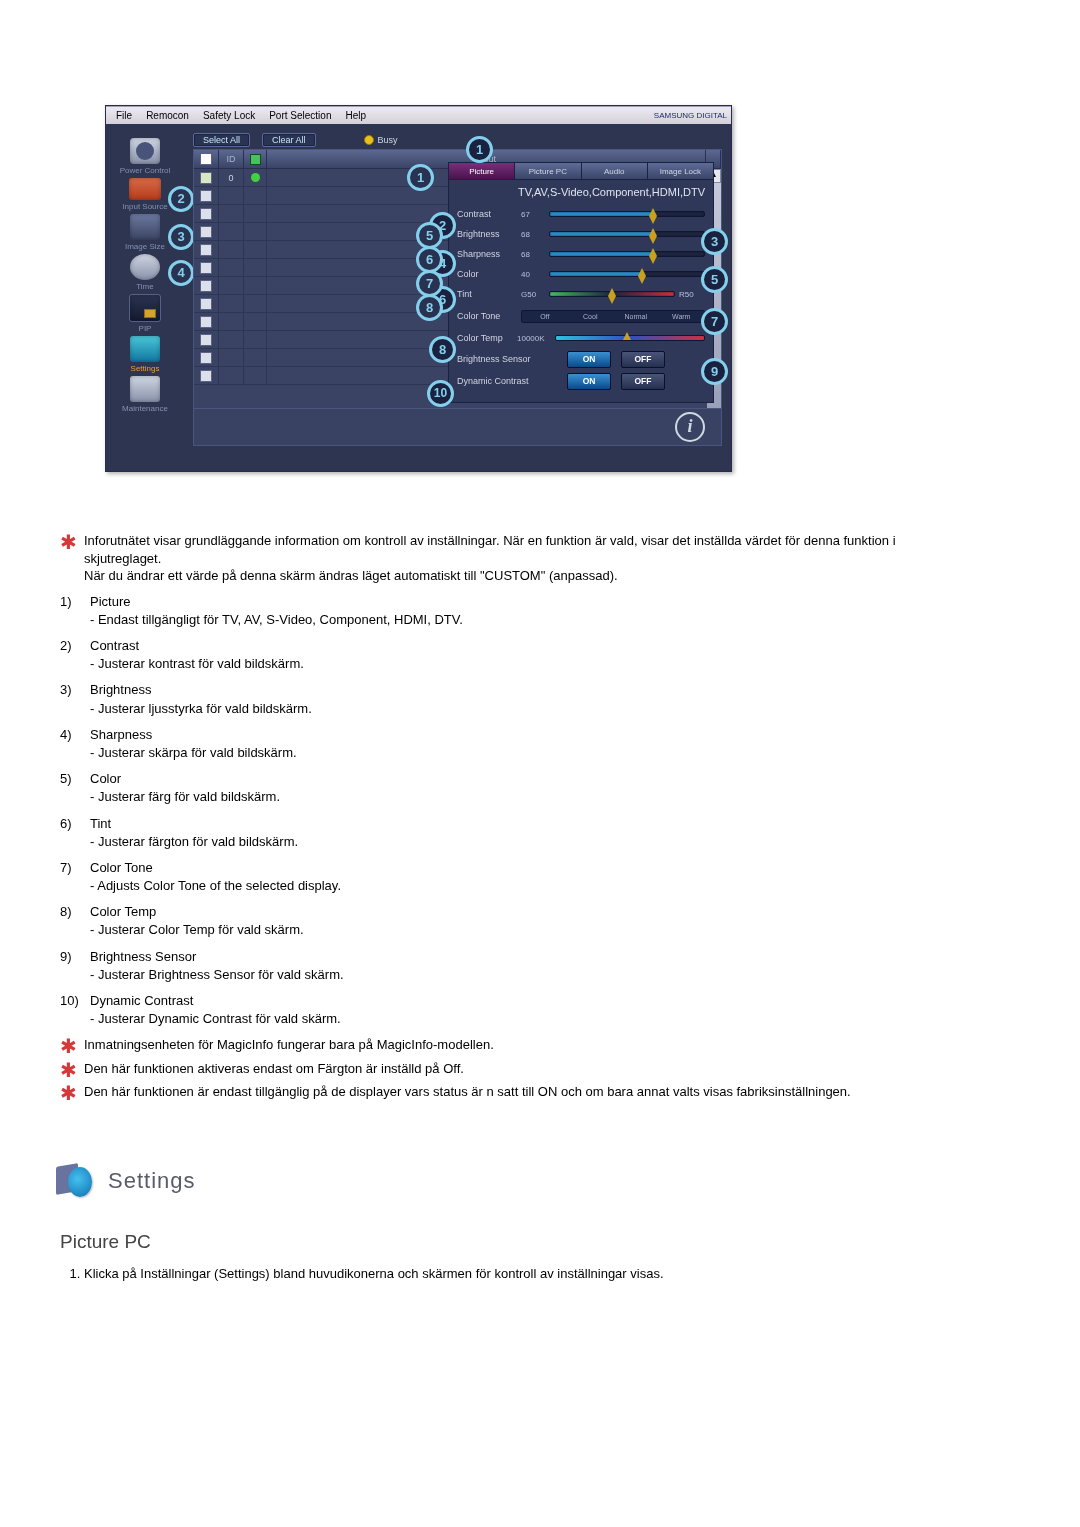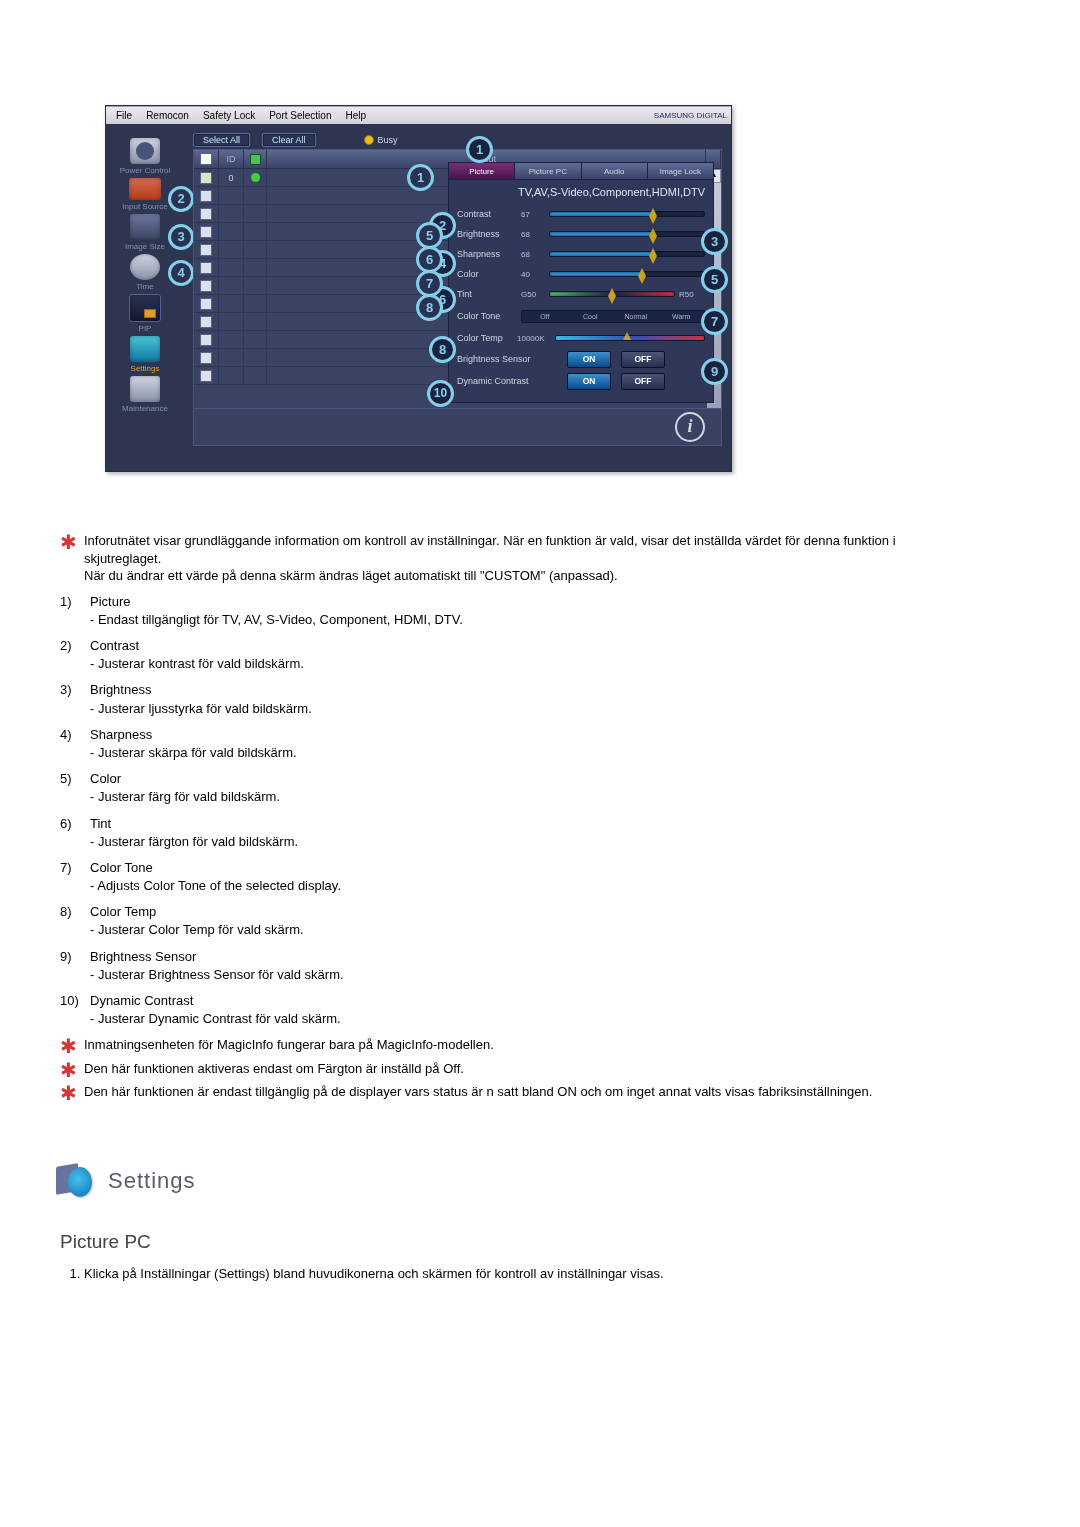--- a/index.html
+++ b/index.html
@@ -637,21 +637,21 @@
     <div class="note bold-note">
       <span class="star">✱</span>
       <div>Inmatningsenheten för MagicInfo fungerar bara på MagicInfo-modellen.</div>
     </div>
     <div class="note bold-note">
       <span class="star">✱</span>
       <div>Den här funktionen aktiveras endast om Färgton är inställd på Off.</div>
     </div>
     <div class="note bold-note">
       <span class="star">✱</span>
-      <div>Den här funktionen är endast tillgänglig på de displayer vars status är n satt bland ON och om inget annat valts visas fabriksinställningen.</div>
+      <div>Den här funktionen är endast tillgänglig på de displayer vars status är n satt till ON och om bara annat valts visas fabriksinställningen.</div>
     </div>
 
     <div class="section-head">
       <div class="section-icon">
         <div class="back"></div>
           <div class="front"></div>
       </div>
       <div class="section-title">Settings</div>
     </div>
 

